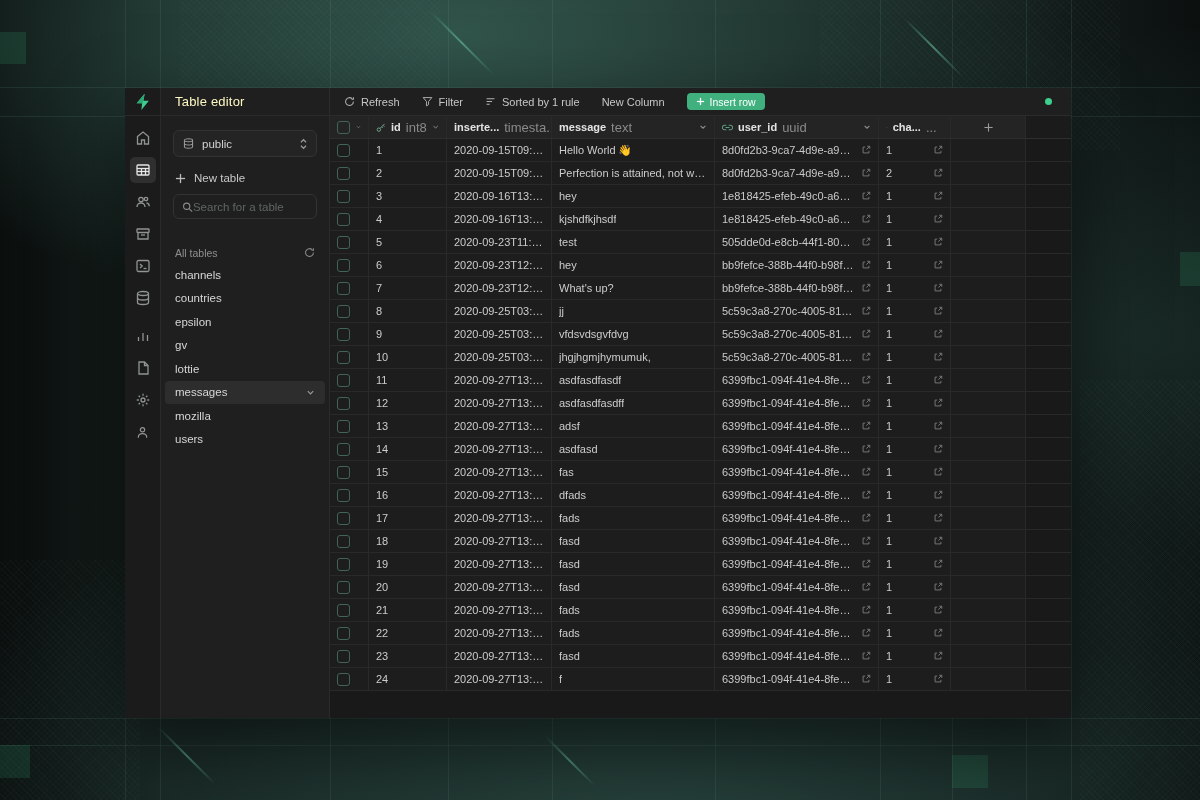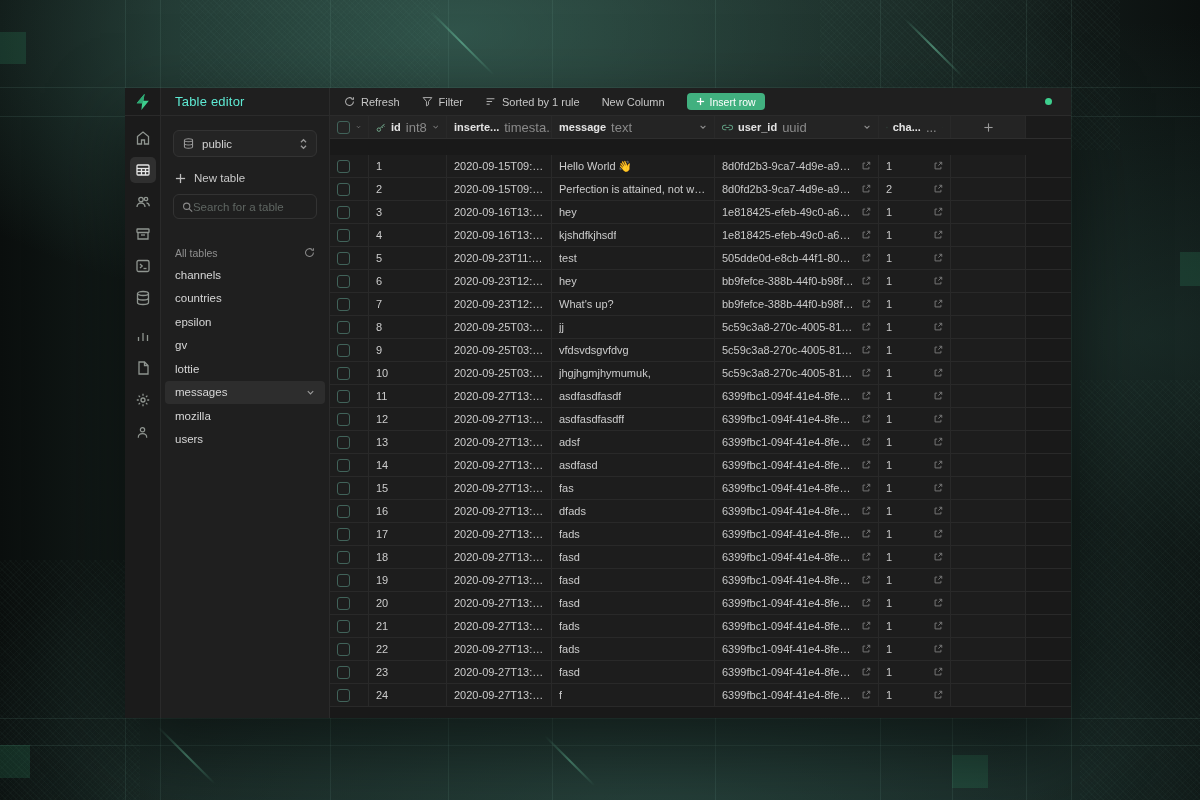--- a/index.html
+++ b/index.html
@@ -40,21 +40,21 @@
   .rail-item svg { stroke:#8f9590; }
   .rail-item.active { }
   .rail-item.active .sel-bg { background:#2f2f2f; border-radius:5px; width:26px; height:26px; display:flex; align-items:center; justify-content:center; }
   .rail-item.active svg { stroke:#e6e6e6; }
   .rail-gap { height:6px; }
   .rail-bottom { margin-top:auto; margin-bottom:8px; }
 
   
   .sidebar { width:169px; background:#1f1f1f; border-right:1px solid #2b2b2b; flex:none; display:flex; flex-direction:column; }
   .sb-header { height:28px; border-bottom:1px solid #2b2b2b; display:flex; align-items:center; padding-left:14px; }
-  .sb-title { font-size:13px; color:#5eead4; letter-spacing:.2px; }
+  .sb-title { font-size:13px; color:#fef9c3; letter-spacing:.2px; }
   .schema-select { margin:14px 12px 0 12px; height:27px; background:#242424; border:1px solid #333; border-radius:6px;
     display:flex; align-items:center; padding:0 8px; gap:7px; cursor:pointer; }
   .schema-select .lbl { font-size:11.5px; color:#d2d2d2; flex:1; }
   .new-table { margin:15px 12px 0 14px; display:flex; align-items:center; gap:8px; font-size:11.5px; color:#c9c9c9; cursor:pointer; }
   .search-box { margin:10px 12px 0 12px; height:25px; border:1px solid #333; border-radius:6px; display:flex; align-items:center; padding:0 8px; }
   .search-box input { background:transparent; border:none; outline:none; color:#bbb; font-size:11.5px; width:100%; font-family:inherit; }
   .search-box input::placeholder { color:#5f6662; }
   .sb-section { margin-top:28px; padding:0 4px; }
   .sb-sec-head { display:flex; align-items:flex-start; justify-content:space-between; padding:0 10px 4px 10px; }
   .sb-sec-label { font-size:10.5px; color:#8f8f8f; }
@@ -73,21 +73,21 @@
   .help-btn { display:flex; align-items:center; gap:6px; font-size:11px; color:#d3d3d3; cursor:pointer; }
   .q-circle { width:13px; height:13px; border:1px solid #9a9a9a; border-radius:50%; color:#b5b5b5; font-size:8.5px; display:flex; align-items:center; justify-content:center; }
   .feedback-btn { height:21px; background:#2b2b2b; border:1px solid #3a3a3a; border-radius:5px; display:flex; align-items:center; gap:7px; padding:0 10px; font-size:11px; color:#e0e0e0; cursor:pointer; }
 
   .toolbar { height:28px; border-bottom:1px solid #2b2b2b; display:flex; align-items:center; padding:0 10px 0 14px; gap:22px; flex:none; }
   .tool { display:flex; align-items:center; gap:6px; font-size:11px; color:#c6c6c6; cursor:pointer; }
   .btn-green { height:17px; background:#41b07f; border-radius:4px; display:flex; align-items:center; gap:5px; padding:0 9px; font-size:10.5px; color:#fff; cursor:pointer; }
   .rt-dot { margin-left:auto; margin-right:9px; width:7px; height:7px; border-radius:50%; background:#3ecf8e; }
 
   
-  .grid { flex:1; display:flex; flex-direction:column; min-height:0; background:#191919;gap:16px; }
+  .grid { flex:1; display:flex; flex-direction:column; min-height:0; background:#191919; }
   .g-head { height:23px; background:#242424; border-bottom:1px solid #2e2e2e; display:flex; flex:none; }
   .g-row { height:23px; background:#1d1d1d; border-bottom:1px solid #292929; display:flex; flex:none; }
   .gc { border-right:1px solid #292929; display:flex; align-items:center; padding:0 7px; gap:5px; overflow:hidden; white-space:nowrap; }
   .c0 { width:39px; flex:none; justify-content:flex-start; gap:6px; }
   .c1 { width:78px; flex:none; }
   .c2 { width:105px; flex:none; }
   .c3 { width:163px; flex:none; }
   .c4 { width:164px; flex:none; }
   .c5 { width:72px; flex:none; }
   .c6 { width:75px; flex:none; justify-content:center; }

